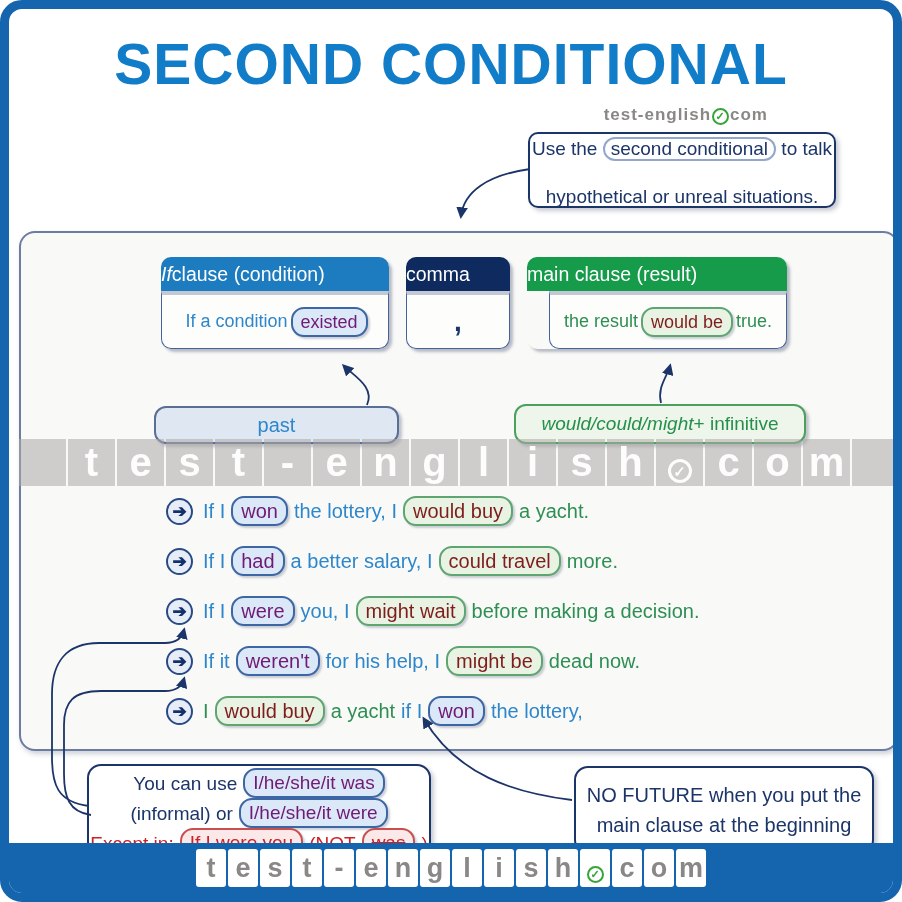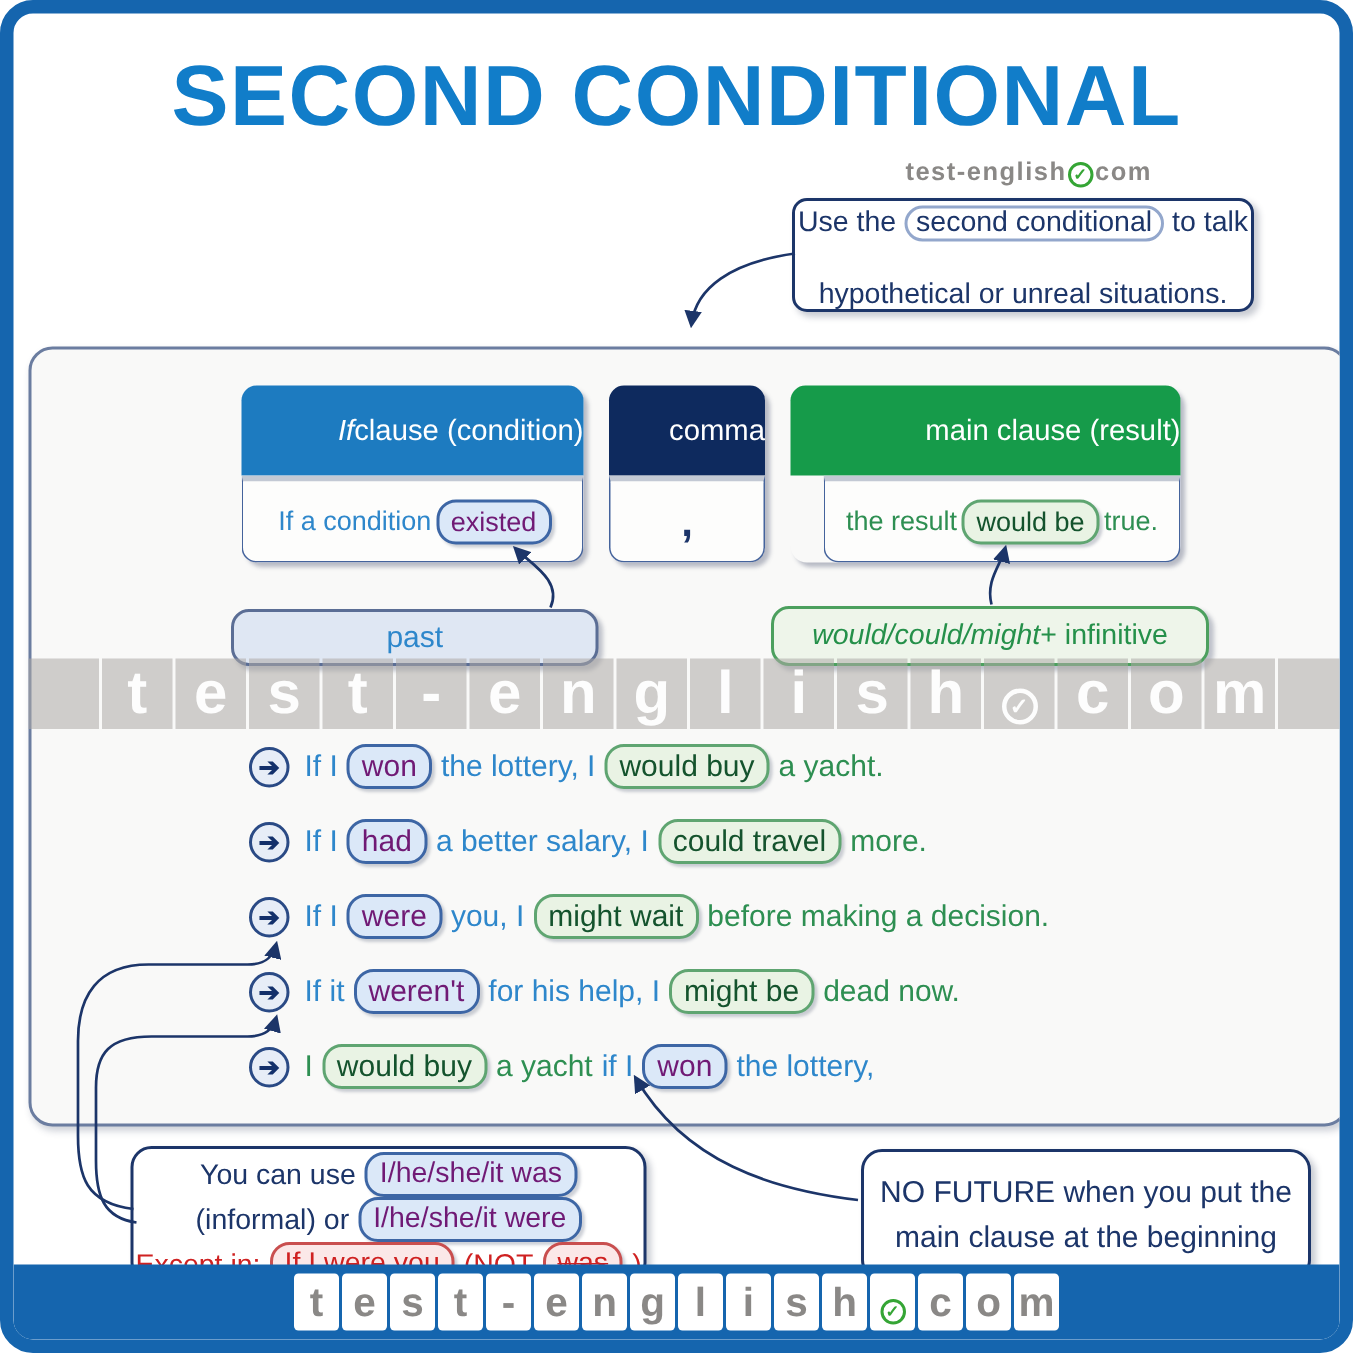--- a/index.html
+++ b/index.html
@@ -32,22 +32,22 @@
   .outline-phrase { border:2px solid #93a7cc; border-radius:13px; padding:0 6px; display:inline-block; line-height:20px; }
   
   .card {
     position:absolute; left:10px; top:222px; width:880px; height:520px;
     background:#f9f9f8; border:2px solid #6b7da0; border-radius:16px;
     box-shadow:2px 3px 5px rgba(60,70,100,.25);
   }
   
   .hbox { position:absolute; border-radius:11px; box-shadow:3px 3px 3px rgba(60,70,100,.35); }
   .hbox .head {
-    height:60px; border-radius:10px 10px 0 0; color:#fff; font-size:19.5px;
-    display:flex; align-items:center; justify-content:flex-end;
+    height:34px; border-radius:10px 10px 0 0; color:#fff; font-size:19.5px;
+    display:flex; align-items:center; justify-content:flex-start;
   }
   .hbox .bod {
     height:58px; background:#fdfdfc; border:1.5px solid #44639c; border-top:4px solid #c3c9d4;
     border-radius:0 0 10px 10px; display:flex; align-items:center; justify-content:center;
     font-size:18px;
   }
   #box-if { left:152px; top:248px; width:228px; }
   #box-if .head { background:#1d7bc0; }
   #box-if .bod { color:#2e87cb; }
   #box-comma { left:397px; top:248px; width:104px; }
@@ -82,21 +82,21 @@
     color:#13306b; display:flex; align-items:center; justify-content:center;
     font-size:17px; font-weight:bold; margin-right:7px; flex:none;
   }
   .seg { margin:0 3px; white-space:nowrap; }
   .b { color:#2e87cb; }
   .g { color:#2e8f52; }
   .n { color:#1c3569; }
   .r { color:#cf2121; }
   .pill { border-radius:13px; padding:0 8px; border:2px solid; box-shadow:2px 2px 2px rgba(60,70,100,.25); display:inline-block; line-height:26px; }
   .pb { background:#dbe8f8; border-color:#3d66a5; color:#701a75; }
-  .pg { background:#e9f3e4; border-color:#5fa571; color:#14532d; }
+  .pg { background:#e9f3e4; border-color:#5fa571; color:#7f1d1d; }
   .pr { background:#fbe8e8; border-color:#c94f4f; color:#cf2121; }
   .s  { text-decoration:line-through; }
   
   #usage-note { left:78px; top:755px; width:344px; height:92px; font-size:19px; line-height:29px; padding-top:2px; border-radius:14px; }
   #usage-note .line { display:flex; justify-content:center; align-items:center; }
   #nocomma-note { left:565px; top:757px; width:300px; height:88px; font-size:20px; line-height:30px; border-radius:14px;
                   display:flex; flex-direction:column; justify-content:center; }
   
   .footer-band {
     position:absolute; left:0; bottom:0; width:100%; height:50px; background:#1565ae;

